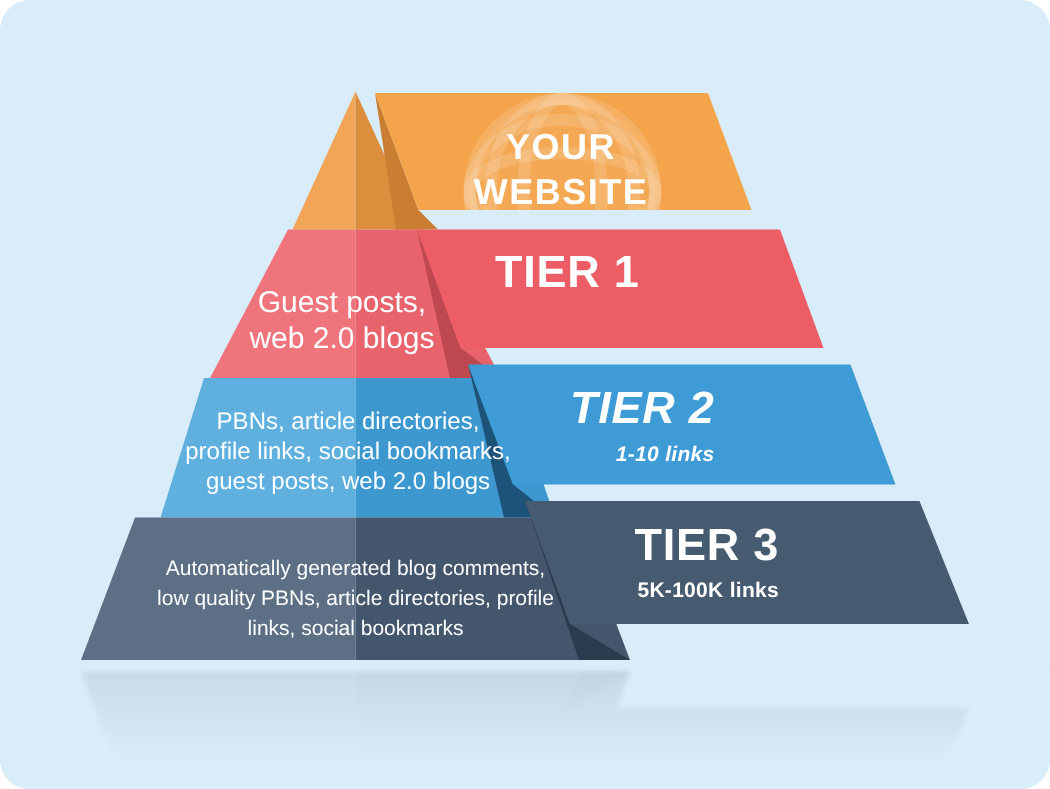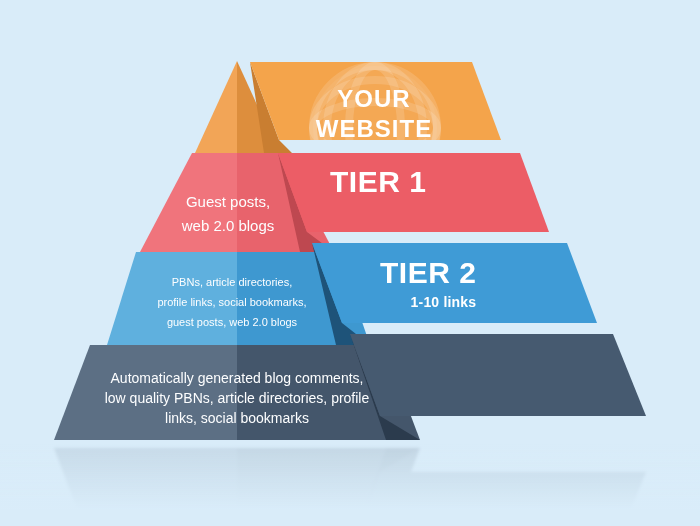--- a/index.html
+++ b/index.html
@@ -1,40 +1,40 @@
 <!DOCTYPE html>
 <html><head>
 <meta charset="utf-8">
 <style>
   html,body{margin:0;padding:0;background:#ffffff;}
   .stage{
     position:relative;width:700px;height:526px;overflow:hidden;
-    background:#D9ECF9;border-radius:0;
+    background:#D9ECF9;border-radius:20px;
     font-family:"Liberation Sans","DejaVu Sans",sans-serif;
   }
   .stage svg{position:absolute;left:0;top:0;}
   .overlay{position:absolute;color:#fff;text-align:right;}
   .banner-title{
     font-weight:bold;font-size:30px;line-height:36px;letter-spacing:.5px;
   }
   .banner-sub{
     font-weight:bold;font-size:14px;line-height:20px;margin-top:1px;letter-spacing:.2px;
   }
   .face-text{
     white-space:pre-line;text-align:center;color:#fdfeff;
   }
-  .ft-red{left:143px;top:190px;width:170px;font-size:15px;line-height:24px;}
-  .ft-blue{left:102px;top:272px;width:260px;font-size:11px;line-height:20px;}
+  .ft-red{left:143px;top:190px;width:170px;font-size:20px;line-height:24px;}
+  .ft-blue{left:102px;top:272px;width:260px;font-size:16px;line-height:20px;}
   .ft-dark{left:77px;top:368px;width:320px;font-size:14px;line-height:20px;}
   .site-label{
     left:278px;top:84px;width:192px;text-align:center;
     font-weight:bold;font-size:24px;line-height:30px;letter-spacing:1px;
   }
   .t1{left:330px;top:164px;}
-  .t2{left:380px;top:255px;}
+  .t2{left:380px;top:255px;font-style:italic;}
   .t3{left:423px;top:346px;}
 </style>
 </head>
 <body>
 
 <div class="stage">
 
   <svg width="700" height="526" viewBox="0 0 700 526">
     <defs>
       <clipPath id="clipBanner0">
@@ -90,20 +90,24 @@
 
   <div class="overlay t1">
     <div class="banner-title">TIER 1</div>
   </div>
 
   <div class="overlay t2">
     <div class="banner-title">TIER 2</div>
     <div class="banner-sub">1-10 links</div>
   </div>
 
+  <div class="overlay t3">
+    <div class="banner-title">TIER 3</div>
+    <div class="banner-sub">5K-100K links</div>
+  </div>
 
   <div class="overlay face-text ft-red">Guest posts,
 web 2.0 blogs</div>
   <div class="overlay face-text ft-blue">PBNs, article directories,
 profile links, social bookmarks,
 guest posts, web 2.0 blogs</div>
   <div class="overlay face-text ft-dark">Automatically generated blog comments,
 low quality PBNs, article directories, profile
 links, social bookmarks</div>
 

